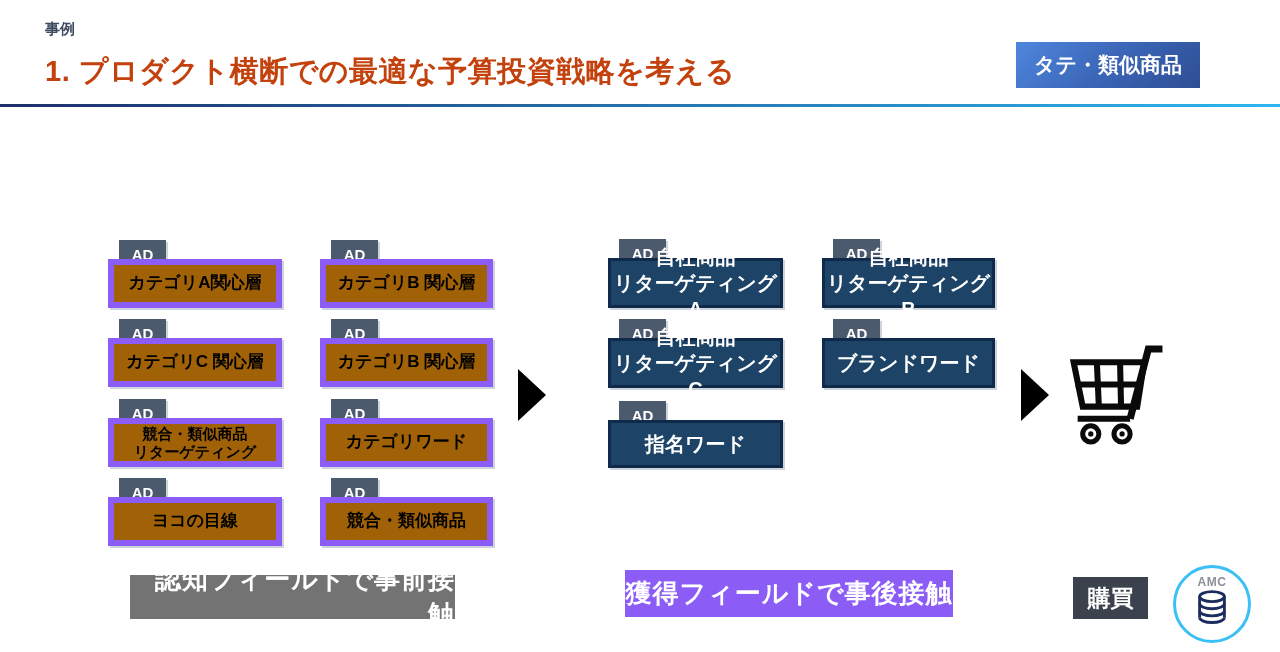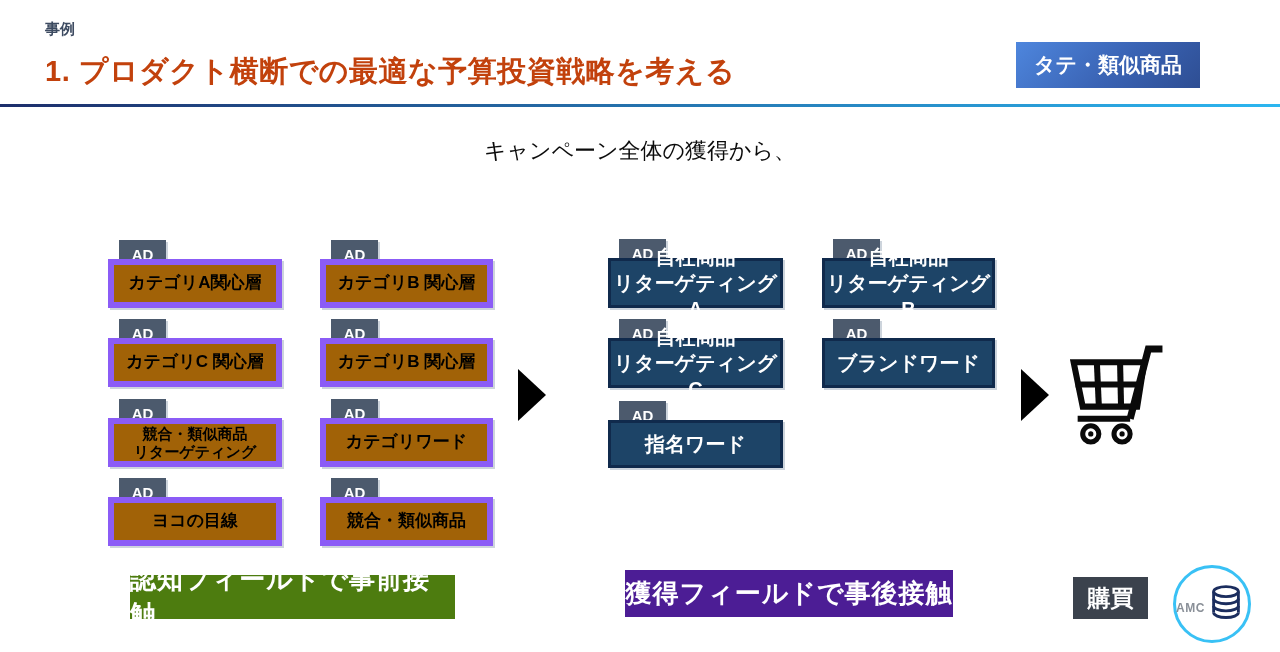--- a/index.html
+++ b/index.html
@@ -53,42 +53,41 @@
   
   .flow-arrow{
     width:0;height:0;
     border-top:26px solid transparent;border-bottom:26px solid transparent;
     border-left:28px solid #000;
   }
 
   
   .caption{color:#fff;font-size:26px;font-weight:bold;
     display:flex;align-items:center;justify-content:center;letter-spacing:1px;}
-  .cap-awareness{left:130px;top:575px;width:325px;height:44px;background:#4d7c0f;}
-  .cap-acquisition{left:625px;top:570px;width:328px;height:47px;background:#4c1d95;}
+  .cap-awareness{left:130px;top:575px;width:325px;height:44px;background:#737373;text-align:right;}
+  .cap-acquisition{left:625px;top:570px;width:328px;height:47px;background:#8b5cf6;}
   .purchase{left:1073px;top:577px;width:75px;height:42px;background:#3b424d;
     color:#fff;font-size:23px;font-weight:bold;
     display:flex;align-items:center;justify-content:center;}
   .amc-circle{
     left:1173px;top:565px;width:78px;height:78px;border-radius:50%;
     border:3px solid #39c1f5;background:#fff;box-sizing:border-box;
-    display:flex;align-items:center;justify-content:flex-start;
+    display:flex;flex-direction:column;align-items:center;justify-content:flex-start;
   }
   .amc-label{font-size:12px;font-weight:bold;color:#8a9098;margin-top:7px;letter-spacing:.5px;}
 </style>
 </head>
 <body>
 
 <div class="abs eyebrow">事例</div>
 <div class="abs title">1. プロダクト横断での最適な予算投資戦略を考える</div>
 <div class="abs badge">タテ・類似商品</div>
 <div class="abs divider"></div>
 
 <div class="abs desc">
-  <div>キャンペーン全体の獲得から、</div>
 </div>
 
 <div class="ad-unit light" style="left:108px;top:259px;width:174px;height:49px">
   <span class="ad-tag">AD</span>
   <div class="ad-body">カテゴリA関心層</div>
 </div>
 <div class="ad-unit light" style="left:320px;top:259px;width:173px;height:49px">
   <span class="ad-tag">AD</span>
   <div class="ad-body">カテゴリB 関心層</div>
 </div>

